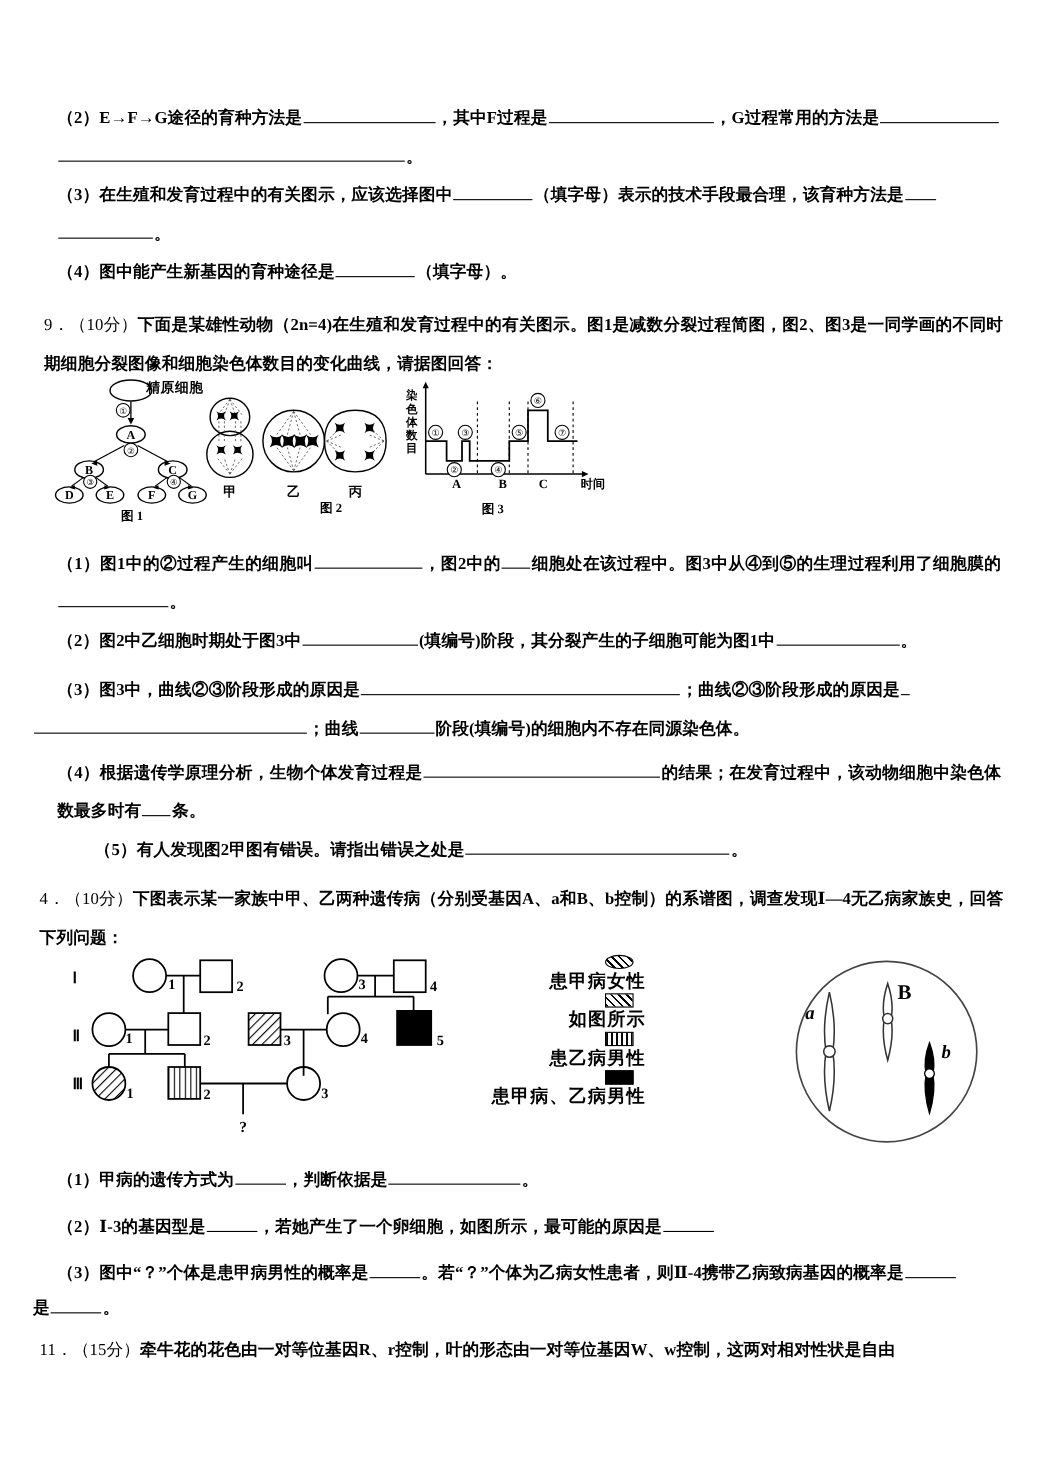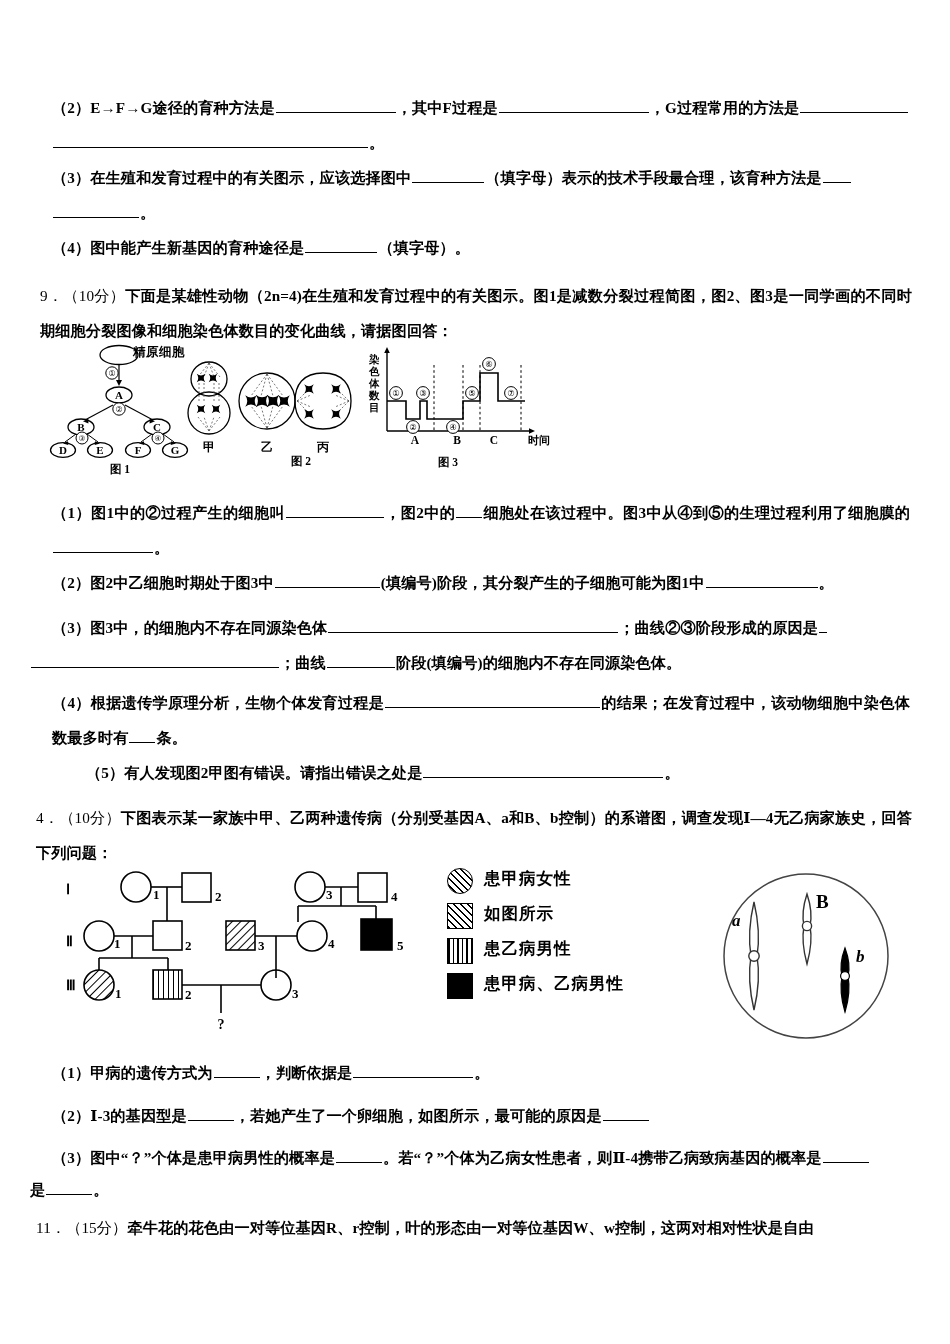--- a/index.html
+++ b/index.html
@@ -67,22 +67,23 @@
     position: absolute;
     left: 52px;
     top: 866px;
     width: 860px;
     height: 182px;
   }
 
   .legend-box { position: absolute; left: 395px; top: 2px; }
   .legend-item {
     display: flex;
-    align-items: flex-start;
+    align-items: flex-end;
     height: 35px;
+    flex-direction: column;
   }
   .legend-swatch {
     width: 26px; height: 26px;
     border: 1.6px solid #000;
     margin-right: 11px;
     box-sizing: border-box;
   }
   .legend-label {
     font-size: 16.5px;
     font-weight: bold;
@@ -316,21 +317,21 @@
 
   <div class="body-text" style="top:495px;">
     <span class="bold">（1）</span><span class="bold">图1中的②过程产生的细胞叫</span><span class="blank" style="width:98px"></span><span class="bold">，图2中的</span><span class="blank" style="width:26px"></span><span class="bold">细胞处在该过程中。图3中从④到⑤的生理过程利用了细胞膜的</span><span class="blank" style="width:100px"></span><span class="bold">。</span>
   </div>
 
   <div class="body-text" style="top:565px;">
     <span class="bold">（2）</span><span class="bold">图2中乙细胞时期处于图3中</span><span class="blank" style="width:105px"></span><span class="bold">(填编号)阶段，其分裂产生的子细胞可能为图1中</span><span class="blank" style="width:112px"></span><span class="bold">。</span>
   </div>
 
   <div class="body-text" style="top:610px;">
-    <span class="bold">（3）</span><span class="bold">图3中，的细胞内不存在同源染色体</span><span class="blank" style="width:290px"></span><span class="bold">；曲线②③阶段形成的原因是</span><span class="blank" style="width:8px"></span>
+    <span class="bold">（3）</span><span class="bold">图3中，曲线②③阶段形成的原因是</span><span class="blank" style="width:290px"></span><span class="bold">；曲线②③阶段形成的原因是</span><span class="blank" style="width:8px"></span>
   </div>
   <div class="body-text" style="top:645px; left:30px;">
     <span class="blank" style="width:248px"></span><span class="bold">；曲线</span><span class="blank" style="width:68px"></span><span class="bold">阶段(填编号)的细胞内不存在同源染色体。</span>
   </div>
 
   <div class="body-text" style="top:685px;">
     <span class="bold">（4）</span><span class="bold">根据遗传学原理分析，生物个体发育过程是</span><span class="blank" style="width:215px"></span><span class="bold">的结果；在发育过程中，该动物细胞中染色体数最多时有</span><span class="blank" style="width:26px"></span><span class="bold">条。</span>
   </div>
 
   <div class="body-text" style="top:755px;margin-left:34px;">

